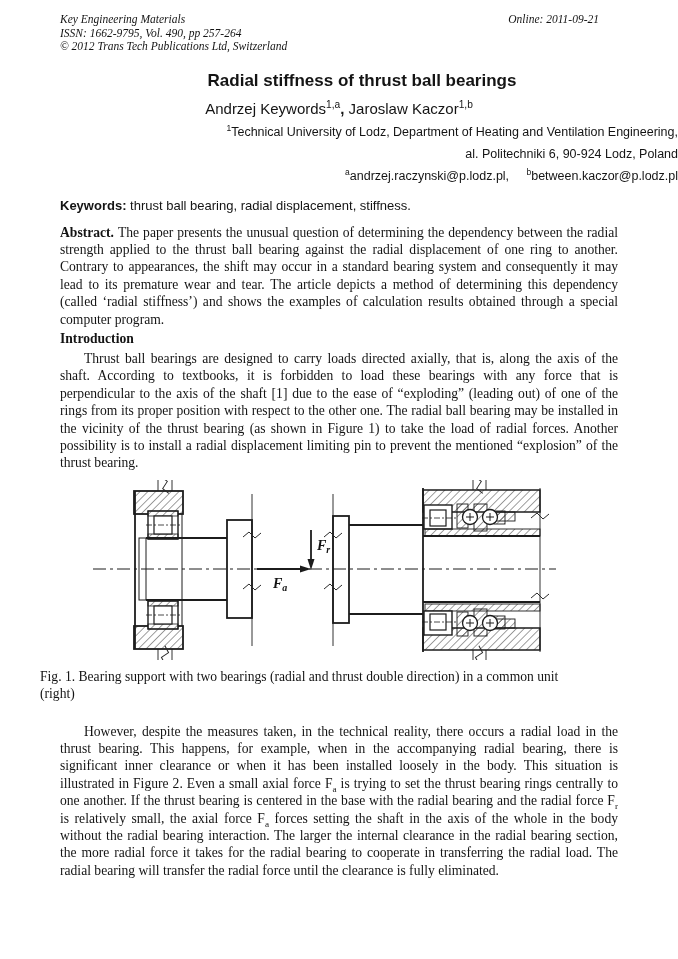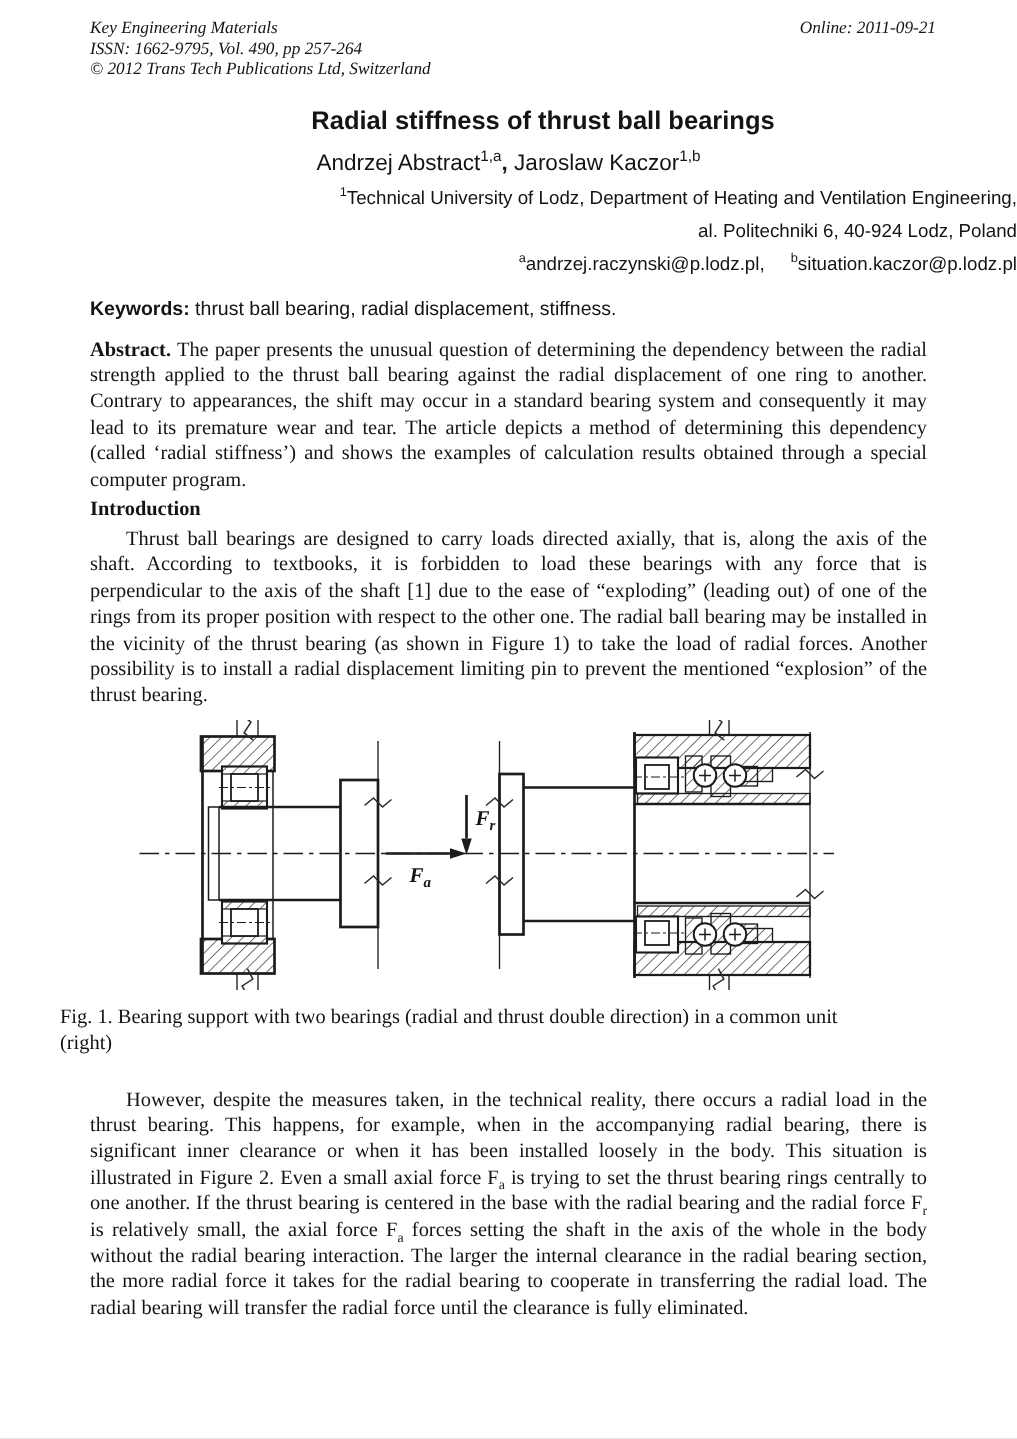--- a/index.html
+++ b/index.html
@@ -4,21 +4,21 @@
 <style>
   html,body{margin:0;padding:0;background:#e8e8e8;}
   .page{
     width:678px;height:959px;background:#ffffff;position:relative;
     margin:0 auto;overflow:hidden;color:#141414;
     font-family:"Liberation Serif",serif;
     outline:1px solid #cfcfcf;
   }
   .meta-row{
     display:flex;justify-content:space-between;align-items:flex-start;
-    padding:13px 54px 0 60px;
+    padding:13px 79px 0 60px;
     font-style:italic;font-size:11.5px;line-height:13.5px;
     font-family:"Liberation Serif",serif;
   }
   .meta-left div{white-space:nowrap;}
   .title{
     margin-top:17px;text-align:center;
     font-family:"Liberation Sans",sans-serif;font-weight:bold;font-size:17px;padding-left:46px;
   }
   .authors{
     margin-top:9px;text-align:center;
@@ -64,25 +64,25 @@
     <div class="meta-left">
       <div>Key Engineering Materials</div>
       <div>ISSN: 1662-9795, Vol. 490, pp 257-264</div>
       <div>© 2012 Trans Tech Publications Ltd, Switzerland</div>
     </div>
     <div class="meta-right">Online: 2011-09-21</div>
   </div>
 
   <div class="title">Radial stiffness of thrust ball bearings</div>
 
-  <div class="authors"><span>Andrzej Abstract</span><sup>1,a</sup><span class="b">,</span><span> Jaroslaw Kaczor</span><sup>1,b</sup></div>
+  <div class="authors"><span>Andrzej Keywords</span><sup>1,a</sup><span class="b">,</span><span> Jaroslaw Kaczor</span><sup>1,b</sup></div>
 
   <div class="affil"><sup>1</sup><span>Technical University of Lodz, Department of Heating and Ventilation Engineering,</span></div>
-  <div class="affil">al. Politechniki 6, 40-924 Lodz, Poland</div>
-  <div class="affil"><sup>a</sup><span>andrzej.raczynski@p.lodz.pl,</span><span>&nbsp;&nbsp;&nbsp;&nbsp; </span><sup>b</sup><span>situation.kaczor@p.lodz.pl</span></div>
+  <div class="affil">al. Politechniki 6, 90-924 Lodz, Poland</div>
+  <div class="affil"><sup>a</sup><span>andrzej.raczynski@p.lodz.pl,</span><span>&nbsp;&nbsp;&nbsp;&nbsp; </span><sup>b</sup><span>between.kaczor@p.lodz.pl</span></div>
 
   <div class="keywords"><span class="b">Keywords: </span><span>thrust ball bearing, radial displacement, stiffness.</span></div>
 
   <div class="body-par abstract"><span class="b">Abstract. </span><span>The paper presents the unusual question of determining the dependency between the radial strength applied to the thrust ball bearing against the radial displacement of one ring to another. Contrary to appearances, the shift may occur in a standard bearing system and consequently it may lead to its premature wear and tear. The article depicts a method of determining this dependency (called ‘radial stiffness’) and shows the examples of calculation results obtained through a special computer program.</span></div>
 
   <div class="section-heading">Introduction</div>
 
   <div class="body-par indent intro-par">Thrust ball bearings are designed to carry loads directed axially, that is, along the axis of the shaft. According to textbooks, it is forbidden to load these bearings with any force that is perpendicular to the axis of the shaft [1] due to the ease of “exploding” (leading out) of one of the rings from its proper position with respect to the other one. The radial ball bearing may be installed in the vicinity of the thrust bearing (as shown in Figure 1) to take the load of radial forces. Another possibility is to install a radial displacement limiting pin to prevent the mentioned “explosion” of the thrust bearing.</div>
 
   <div class="figure-wrap">

